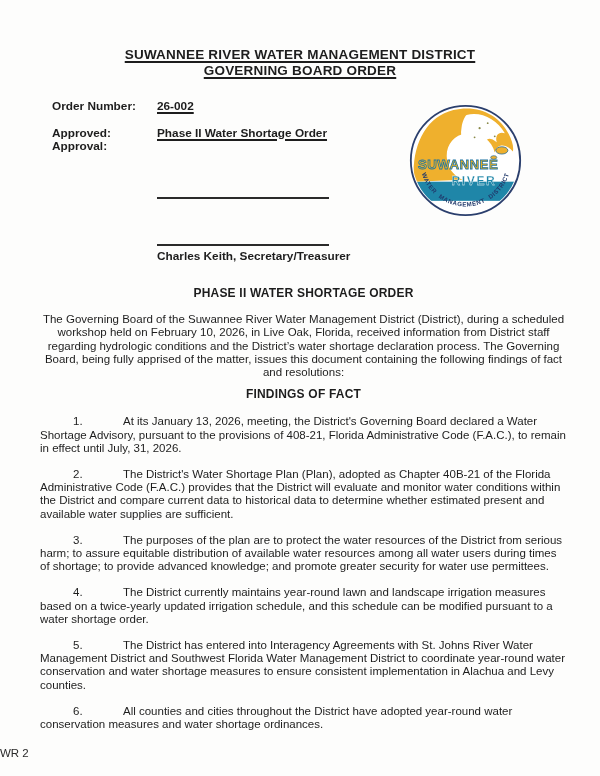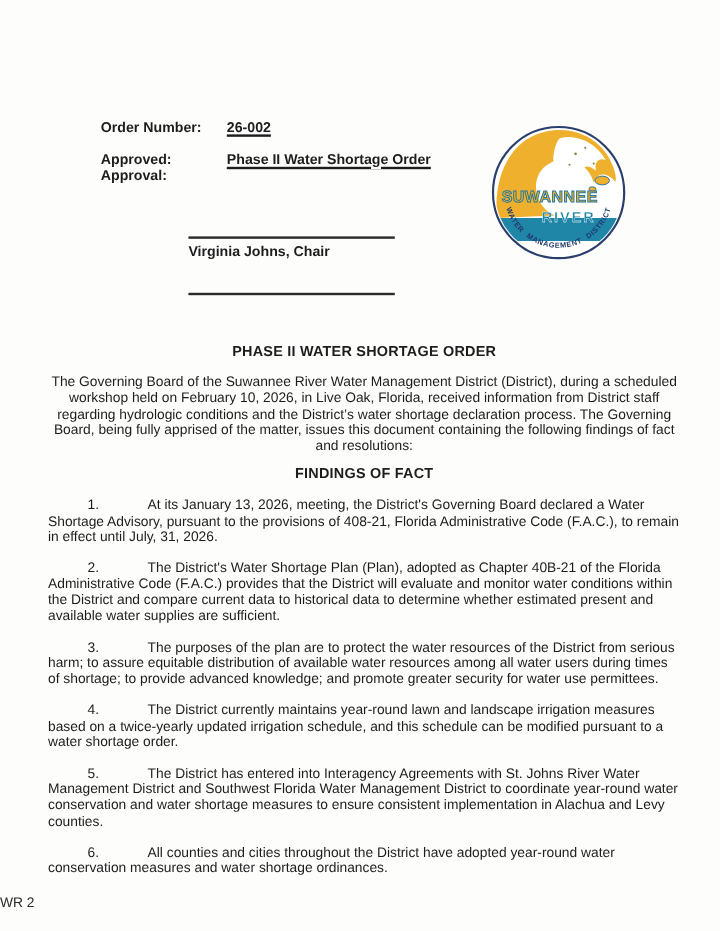--- a/index.html
+++ b/index.html
@@ -15,21 +15,21 @@
   }
   
   .doc-title {
     position:absolute; top:47px; left:0; width:100%;
     text-align:center;
     font-weight:bold; font-size:13.5px; line-height:16px;
     letter-spacing:0.2px;
   }
   .doc-title .t-line { text-decoration:underline; text-decoration-thickness:1.5px; text-underline-offset:2px; }
   
-  .meta-block { position:absolute; left:52px; top:100px; font-size:11.8px; line-height:13.5px;margin-left:32px; }
+  .meta-block { position:absolute; left:52px; top:100px; font-size:11.8px; line-height:13.5px; }
   .meta-row { display:flex; margin-bottom:13px; }
   .meta-label-col { width:105px; font-weight:bold; flex:none; }
   .meta-label { font-weight:bold; }
   .meta-value { font-weight:bold; text-decoration:underline; text-decoration-thickness:1.5px; text-underline-offset:2px; white-space:nowrap; }
   
   .sig-block { position:absolute; left:157px; width:200px; }
   .sig-block.sig1 { top:197px; }
   .sig-block.sig2 { top:244px; }
   .sig-line { width:172px; border-top:2px solid #2a2a2a; height:0; margin-bottom:3px; }
   .sig-name { font-weight:bold; font-size:11.8px; }
@@ -49,20 +49,24 @@
   .page-footer {
     position:absolute; top:747px; left:0; width:100%;
     font-size:11.5px; color:#2a2a2a;
   }
 </style>
 </head>
 <body>
 
 <div class="page">
 
+  <div class="doc-title">
+    <div class="t-line">SUWANNEE RIVER WATER MANAGEMENT DISTRICT</div>
+    <div class="t-line">GOVERNING BOARD ORDER</div>
+  </div>
 
   <div class="meta-block">
     <div class="meta-row">
       <div class="meta-label-col">Order Number:</div>
       <div class="meta-value">26-002</div>
     </div>
     <div class="meta-row">
       <div class="meta-label-col">
         <div class="meta-label">Approved:</div>
         <div class="meta-label">Approval:</div>
@@ -116,24 +120,24 @@
 
       <path id="ringArc" d="M 14,68 A 45,45 0 0 0 102,68" fill="none"></path>
       <text font-family="Liberation Sans, sans-serif" font-size="6.1" font-weight="bold" fill="#21396B" letter-spacing="0.5" word-spacing="3">
         <textPath href="#ringArc" startOffset="50%" text-anchor="middle">WATER MANAGEMENT DISTRICT</textPath>
       </text>
     </svg>
   </div>
 
   <div class="sig-block sig1">
     <div class="sig-line"></div>
-    <div class="sig-name">Virginia Johns, Chair</div>
   </div>
   <div class="sig-block sig2">
     <div class="sig-line"></div>
+    <div class="sig-name">Charles Keith, Secretary/Treasurer</div>
   </div>
 
   <div class="content">
     <h1 class="section-heading">PHASE II WATER SHORTAGE ORDER</h1>
     <p class="intro">The Governing Board of the Suwannee River Water Management District (District), during a scheduled workshop held on February 10, 2026, in Live Oak, Florida, received information from District staff regarding hydrologic conditions and the District’s water shortage declaration process. The Governing Board, being fully apprised of the matter, issues this document containing the following findings of fact and resolutions:</p>
     <h2 class="section-heading findings-heading">FINDINGS OF FACT</h2>
 
     <p class="fof-item"><span class="item-num">1.</span><span>At its January 13, 2026, meeting, the District's Governing Board declared a Water Shortage Advisory, pursuant to the provisions of 408-21, Florida Administrative Code (F.A.C.), to remain in effect until July, 31, 2026.</span></p>
     <p class="fof-item"><span class="item-num">2.</span><span>The District's Water Shortage Plan (Plan), adopted as Chapter 40B-21 of the Florida Administrative Code (F.A.C.) provides that the District will evaluate and monitor water conditions within the District and compare current data to historical data to determine whether estimated present and available water supplies are sufficient.</span></p>
     <p class="fof-item"><span class="item-num">3.</span><span>The purposes of the plan are to protect the water resources of the District from serious harm; to assure equitable distribution of available water resources among all water users during times of shortage; to provide advanced knowledge; and promote greater security for water use permittees.</span></p>

